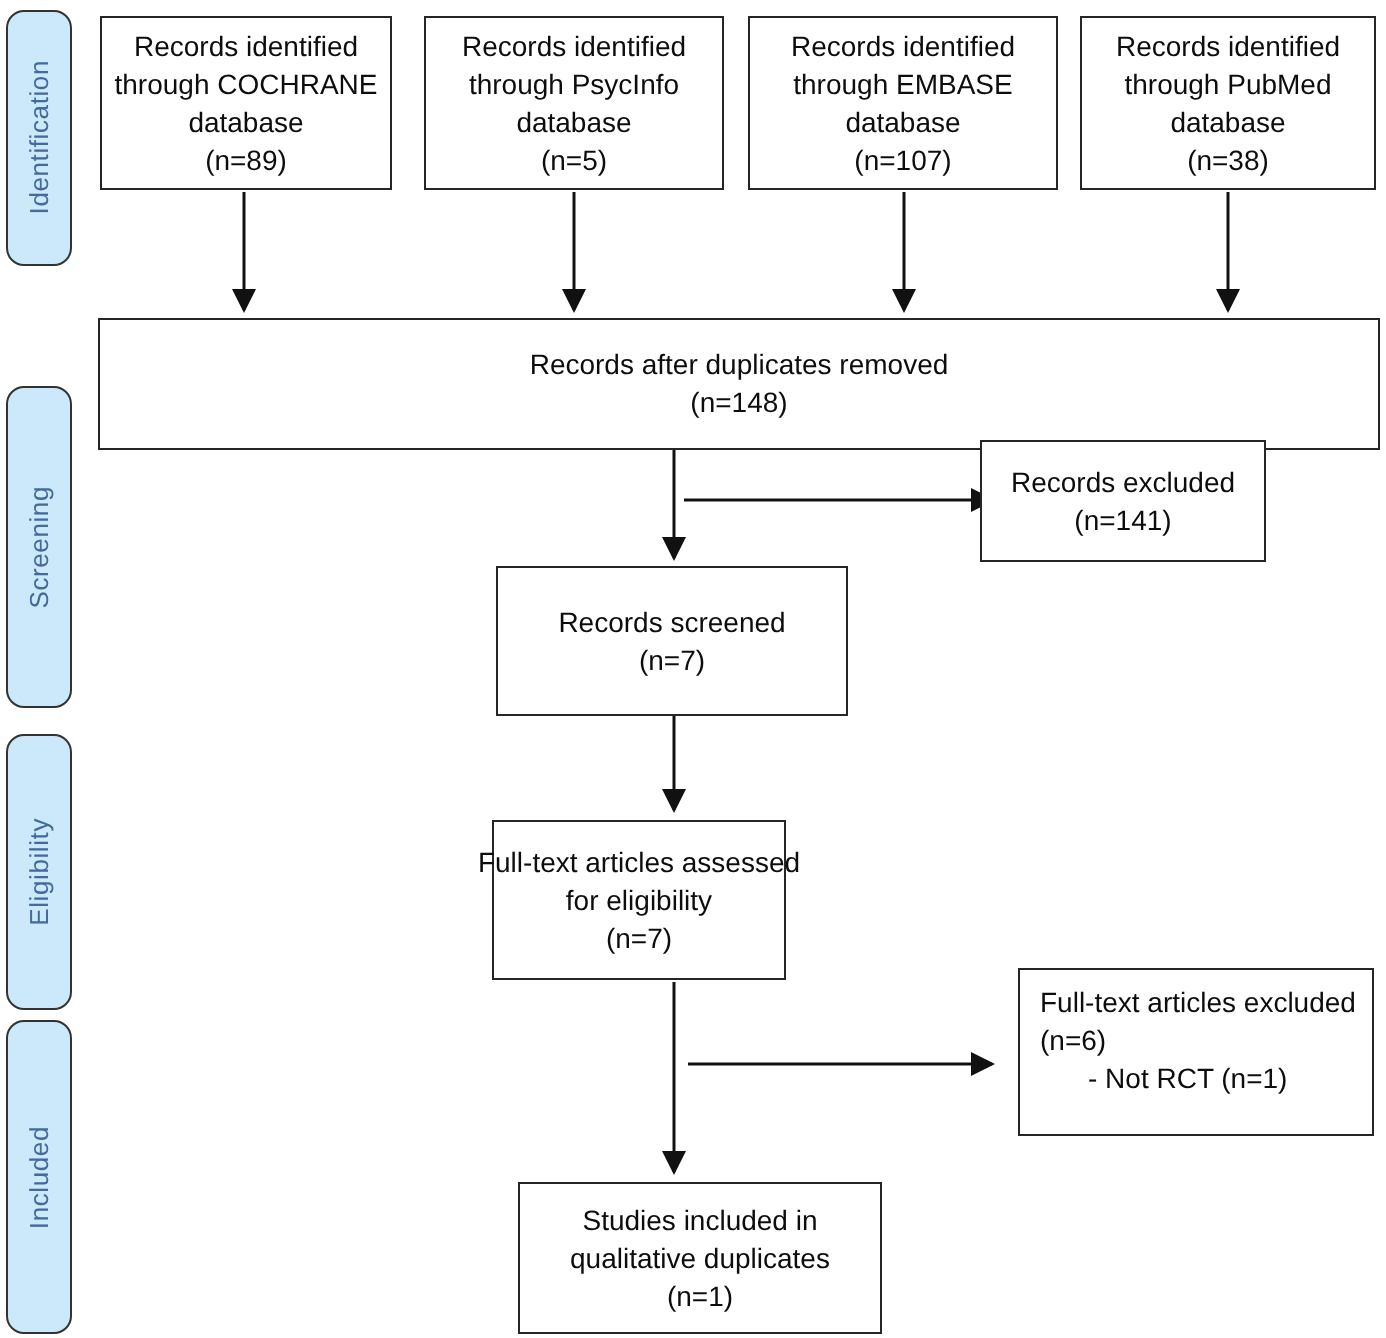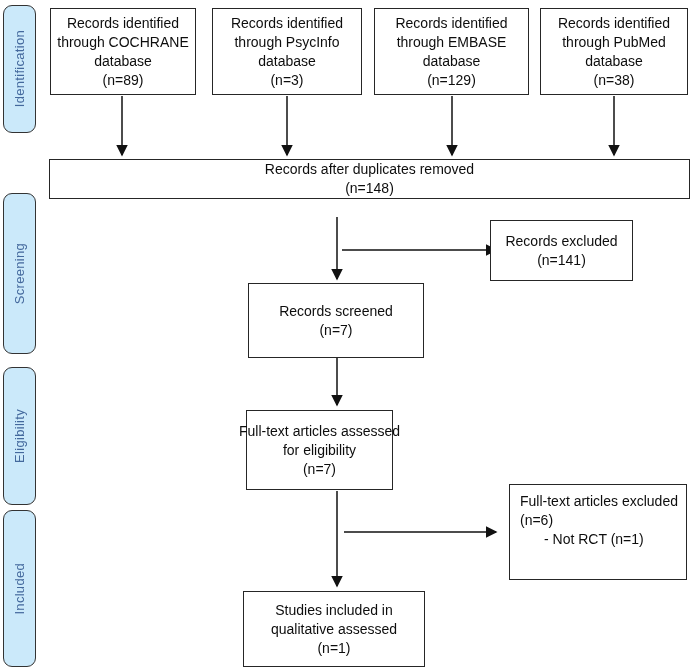--- a/index.html
+++ b/index.html
@@ -109,61 +109,61 @@
   <div class="box" style="left:50px; top:8px; width:146px; height:87px;">
     <div class="ln">Records identified</div>
     <div class="ln">through COCHRANE</div>
     <div class="ln">database</div>
     <div class="ln">(n=89)</div>
   </div>
   <div class="box" style="left:212px; top:8px; width:150px; height:87px;">
     <div class="ln">Records identified</div>
     <div class="ln">through PsycInfo</div>
     <div class="ln">database</div>
-    <div class="ln">(n=3)</div>
+    <div class="ln">(n=5)</div>
   </div>
   <div class="box" style="left:374px; top:8px; width:155px; height:87px;">
     <div class="ln">Records identified</div>
     <div class="ln">through EMBASE</div>
     <div class="ln">database</div>
-    <div class="ln">(n=129)</div>
+    <div class="ln">(n=107)</div>
   </div>
   <div class="box" style="left:540px; top:8px; width:148px; height:87px;">
     <div class="ln">Records identified</div>
     <div class="ln">through PubMed</div>
     <div class="ln">database</div>
     <div class="ln">(n=38)</div>
   </div>
 
-  <div class="box" style="left:49px; top:159px; width:641px; height:40px;text-align:center;">
+  <div class="box" style="left:49px; top:159px; width:641px; height:66px;text-align:center;">
     <div class="ln">Records after duplicates removed</div>
     <div class="ln">(n=148)</div>
   </div>
 
   <div class="box" style="left:490px; top:220px; width:143px; height:61px;">
     <div class="ln">Records excluded</div>
     <div class="ln">(n=141)</div>
   </div>
 
   <div class="box" style="left:248px; top:283px; width:176px; height:75px;">
     <div class="ln">Records screened</div>
     <div class="ln">(n=7)</div>
   </div>
 
   <div class="box" style="left:246px; top:410px; width:147px; height:80px;">
     <div class="ln">Full-text articles assessed</div>
     <div class="ln">for eligibility</div>
     <div class="ln">(n=7)</div>
   </div>
 
-  <div class="box left-align" style="left:509px; top:484px; width:178px; height:96px;">
+  <div class="box left-align" style="left:509px; top:484px; width:178px; height:84px;">
     <div class="ln">Full-text articles excluded</div>
     <div class="ln">(n=6)</div>
     <div class="ln indent">- Not RCT (n=1)</div>
   </div>
 
-  <div class="box" style="left:243px; top:591px; width:182px; height:76px;">
+  <div class="box" style="left:259px; top:591px; width:182px; height:76px;">
     <div class="ln">Studies included in</div>
-    <div class="ln">qualitative assessed</div>
+    <div class="ln">qualitative duplicates</div>
     <div class="ln">(n=1)</div>
   </div>
 
 </div>
 
 </body></html>

